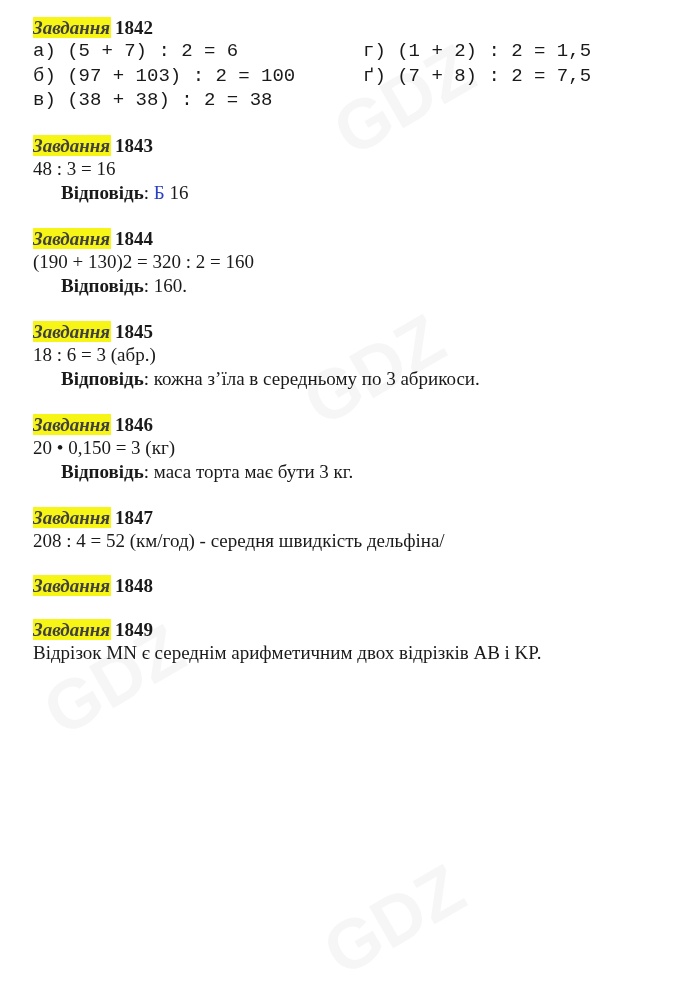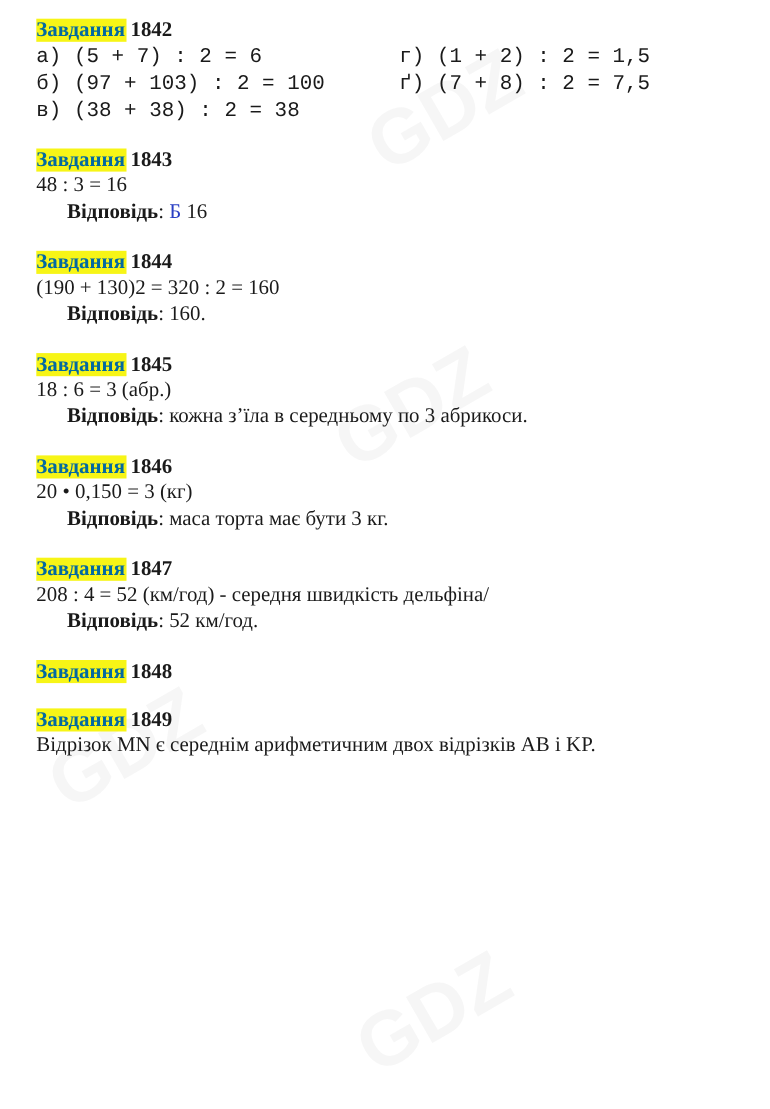--- a/index.html
+++ b/index.html
@@ -27,22 +27,23 @@
     }
     .task-title {
       line-height: 22px;
       height: 22px;
       font-weight: bold;
       white-space: nowrap;
     }
     .hl {
       background: #f7f516;
       font-weight: bold;
-      color: #0369a1;
+      color: #404040;
       padding-right: 1px;
+      font-style: italic;
     }
     .task-num {
       font-weight: bold;
       margin-left: 4px;
       text-align: right;
     }
     .line {
       line-height: 24.5px;
       height: 24.5px;
       white-space: nowrap;
@@ -137,23 +138,20 @@
     <div class="line">
       <span class="answer-label">Відповідь</span><span>: маса торта має бути 3 кг.</span>
     </div>
   </div>
 
   <div class="task">
     <div class="task-title">
       <span class="hl">Завдання</span><span class="task-num">1847</span>
     </div>
     <div class="line">208 : 4 = 52 (км/год) - середня швидкість дельфіна/</div>
-    <div class="line">
-      <span class="answer-label">Відповідь</span><span>: 52 км/год.</span>
-    </div>
   </div>
 
   <div class="task">
     <div class="task-title">
       <span class="hl">Завдання</span><span class="task-num">1848</span>
     </div>
   </div>
 
   <div class="task">
     <div class="task-title">

